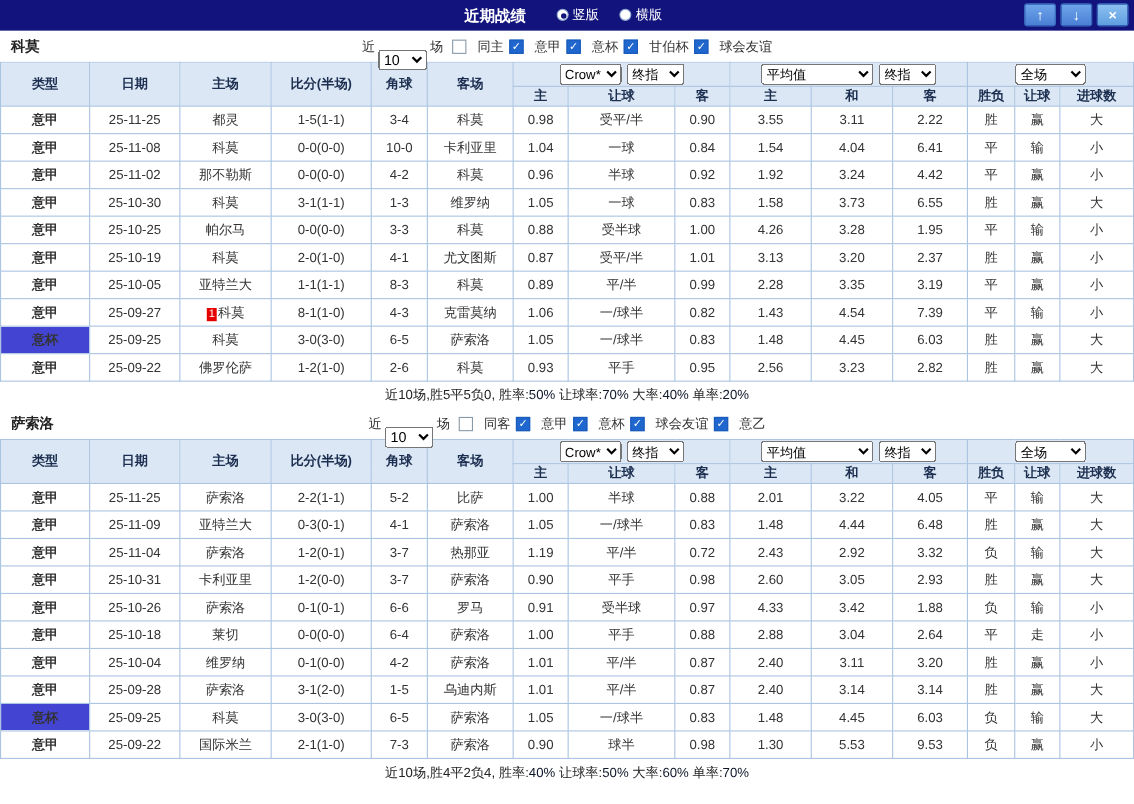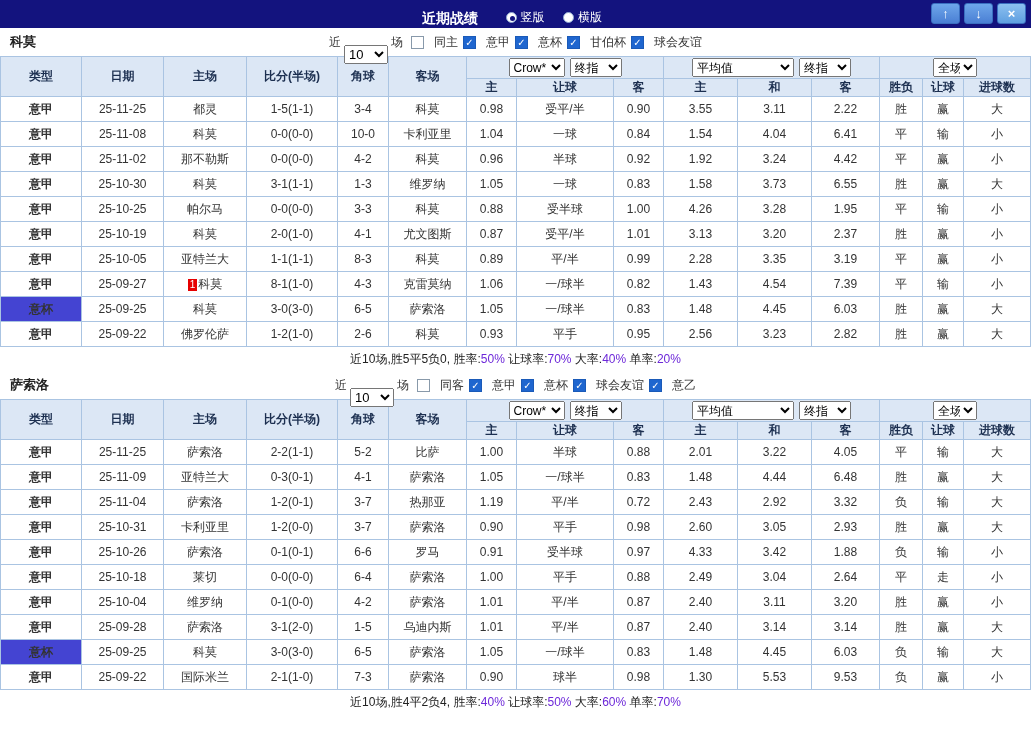--- a/index.html
+++ b/index.html
@@ -1,19 +1,19 @@
 <!DOCTYPE html>
 <html><head>
 <meta charset="utf-8">
 <style>
   * { box-sizing: border-box; margin: 0; padding: 0; }
   html,body { width: 1031px; background: #fff; font-family: "Liberation Sans", "DejaVu Sans", sans-serif; }
 
   
-  .titlebar { height: 28px; background: #13137e; position: relative; display: flex; align-items: flex-end; justify-content: center; color: #fff; }
+  .titlebar { height: 28px; background: #13137e; position: relative; display: flex; align-items: center; justify-content: center; color: #fff; }
   .tb-title { font-weight: bold; font-size: 14px; margin-right: 16px; }
   .tb-radio { display: inline-flex; align-items: center; gap: 4px; font-size: 12px; margin: 0 7px; cursor: pointer; }
   .radio { width: 11px; height: 11px; border-radius: 50%; background: #fff; border: 1px solid #8fa8d0; display: inline-block; position: relative; }
   .radio.on::after { content: ""; position: absolute; left: 3px; top: 3px; width: 5px; height: 5px; border-radius: 50%; background: #13137e; }
   .tb-buttons { position: absolute; right: 5px; top: 3px; display: flex; gap: 4px; }
   .tb-btn { width: 29px; height: 21px; border: 1px solid #3a6fc0; border-radius: 3px; background: linear-gradient(#6ea6ea, #4a7fd4); color: #fff; font-size: 13px; font-weight: bold; cursor: pointer; line-height: 1; }
   .tb-btn.close { background: linear-gradient(#8cc0f0, #5f9fe0); }
 
   
   .sec-head { height: 28px; position: relative; display: flex; align-items: center; background: #fff; }
@@ -29,25 +29,25 @@
   table.grid { width: 100%; border-collapse: collapse; table-layout: fixed; }
   .grid th, .grid td { border: 1px solid #aac4e2; text-align: center; font-size: 12px; overflow: hidden; white-space: nowrap; }
   .grid thead th { background: #dce7f5; color: #1c2f50; font-weight: bold; }
   .h1 th { height: 22px; }
   .h2 th { height: 16px; }
   .grid tbody td { height: 25px; color: #333; background: #fff; }
   td.type { background: #1e8ff2; color: #fff; font-weight: bold; }
   td.type.cup { background: #4444d2; }
   td.score { color: #e60000; }
   .focus { color: #008800; }
-  .c-red { color: #6d28d9; } .c-green { color: #008800; } .c-orange { color: #e07800; }
+  .c-red { color: #0f172a; } .c-green { color: #008800; } .c-orange { color: #e07800; }
   .badge { display: inline-block; background: #e60000; color: #fff; font-size: 10px; line-height: 12px; padding: 0 2px; margin-right: 1px; }
   .hsel { display: flex; justify-content: center; align-items: center; gap: 5px; }
   .hsel select { font-size: 12px; height: 19px; }
-  .sel-crow { width: 56px; } .sel-final { width: 52px; } .sel-avg { width: 102px; } .sel-full { width: 44px; }
+  .sel-crow { width: 56px; } .sel-final { width: 52px; } .sel-avg { width: 102px; } .sel-full { width: 64px; }
   .summary { height: 24px; line-height: 24px; text-align: center; font-size: 12px; color: #222; }
 </style>
 </head>
 <body>
 
 <header class="titlebar">
   <div class="tb-center">
     <span class="tb-title">近期战绩</span>
     <label class="tb-radio">
       <span class="radio on"></span>
@@ -504,21 +504,21 @@
         <tr>
           <td class="type">意甲</td>
           <td>25-10-18</td>
           <td class="">莱切</td>
           <td class="score">0-0(0-0)</td>
           <td>6-4</td>
           <td class="focus">萨索洛</td>
           <td>1.00</td>
           <td>平手</td>
           <td>0.88</td>
-          <td>2.49</td>
+          <td>2.88</td>
           <td>3.04</td>
           <td>2.64</td>
           <td class="c-green">平</td>
           <td class="c-orange">走</td>
           <td class="c-green">小</td>
         </tr>
         <tr>
           <td class="type">意甲</td>
           <td>25-10-04</td>
           <td class="">维罗纳</td>

